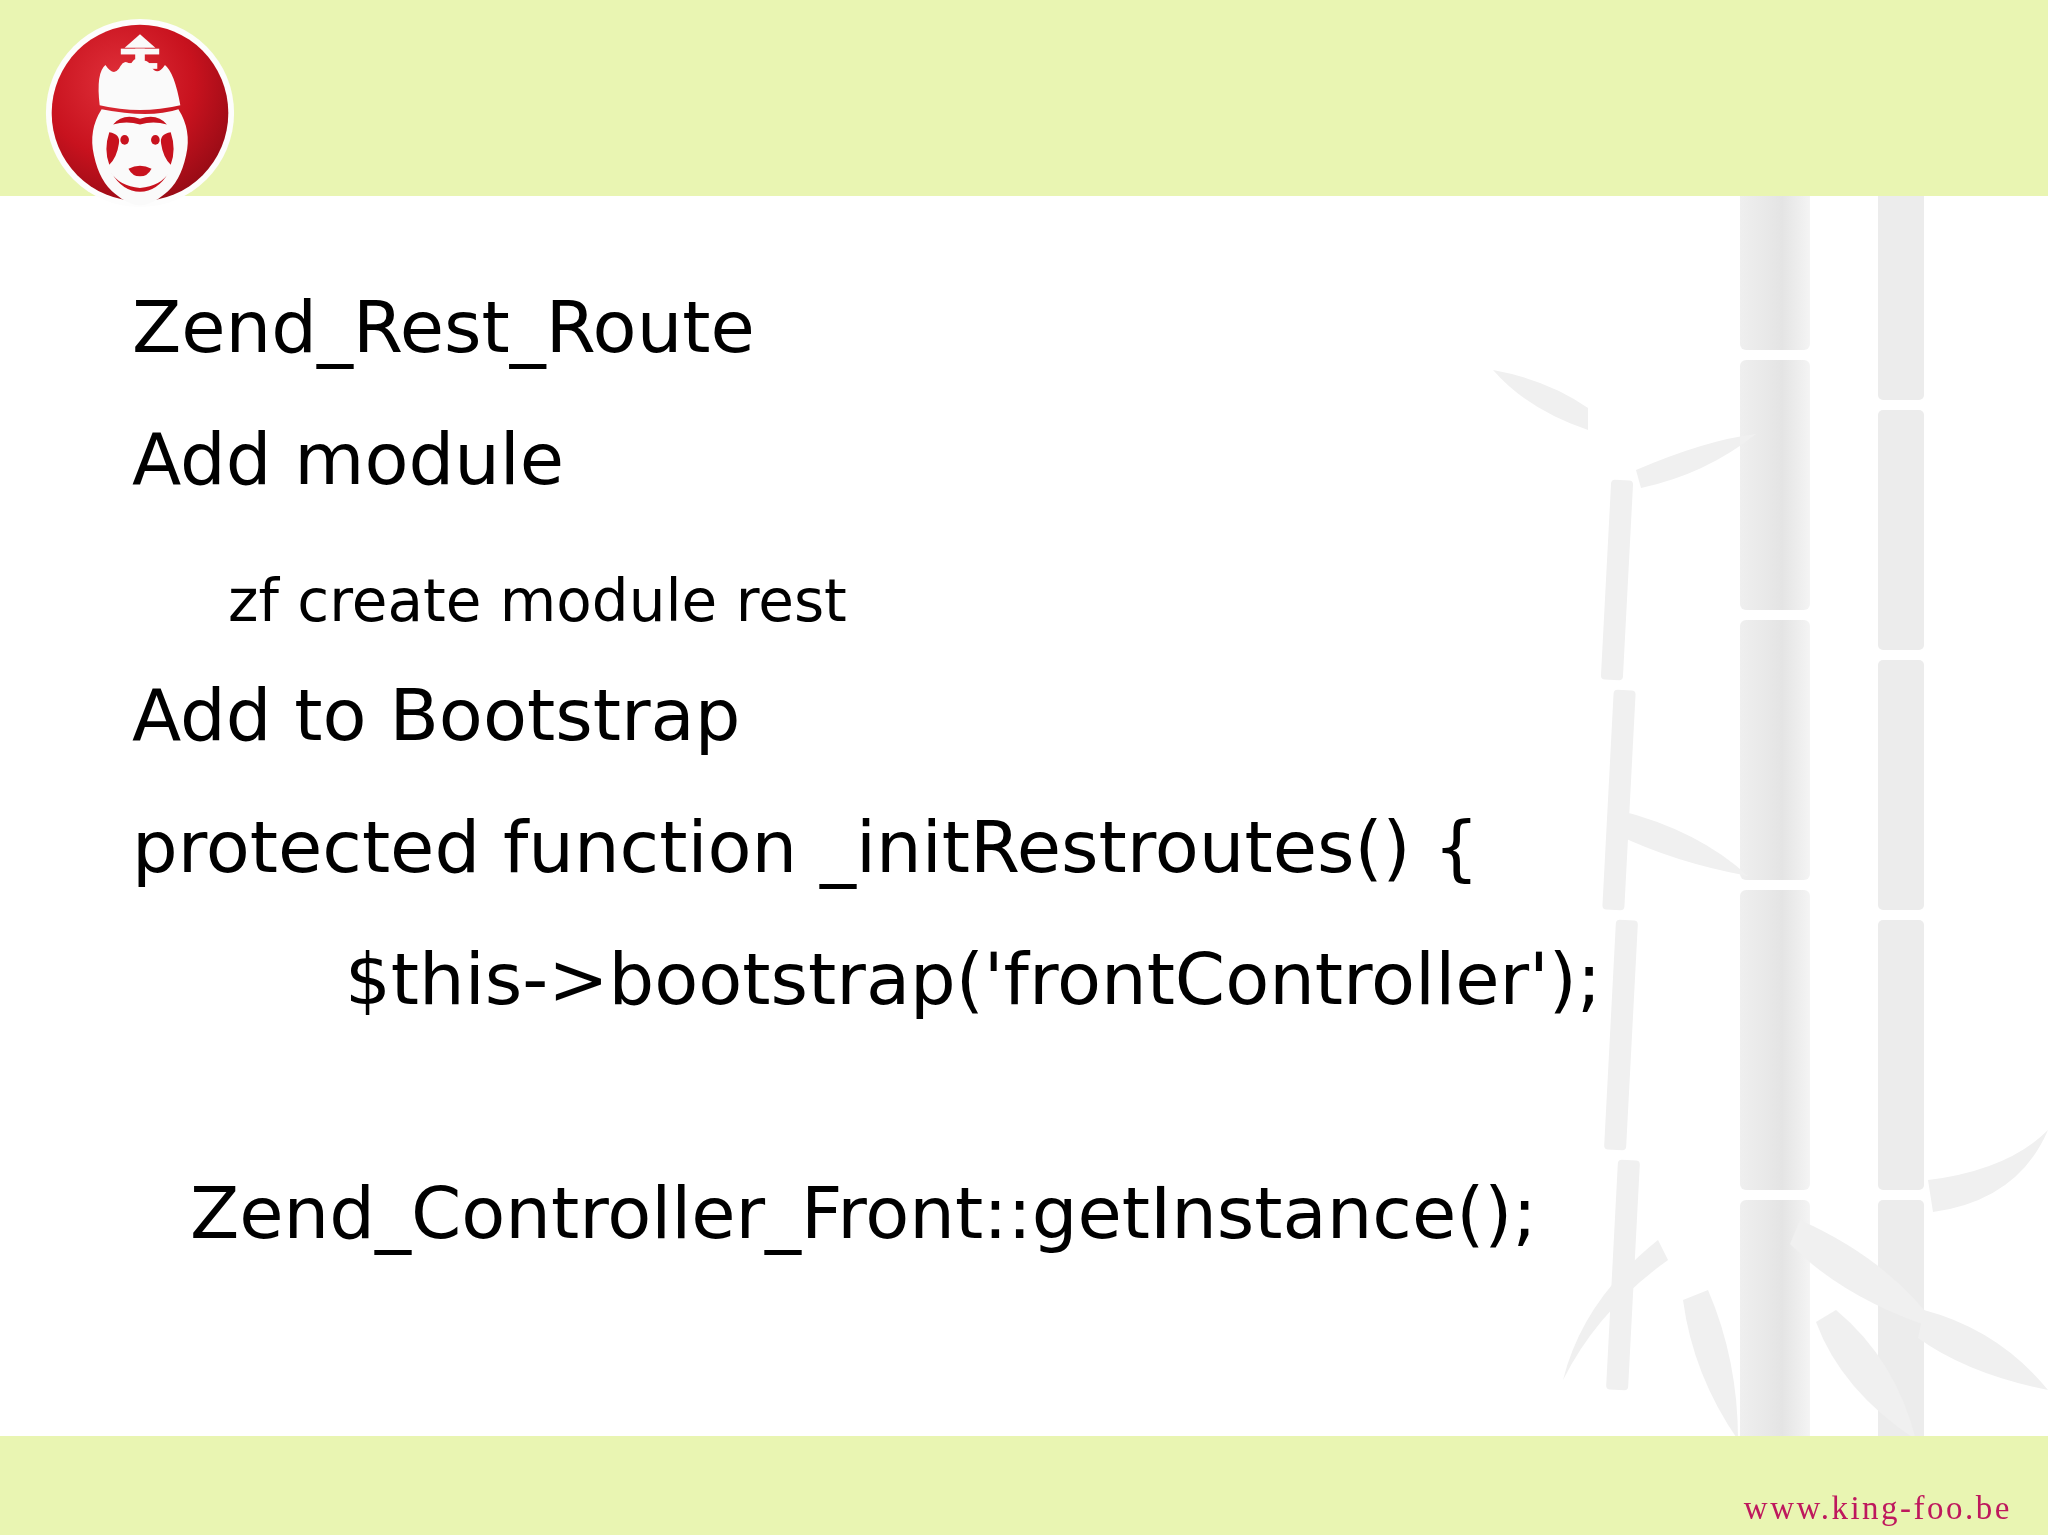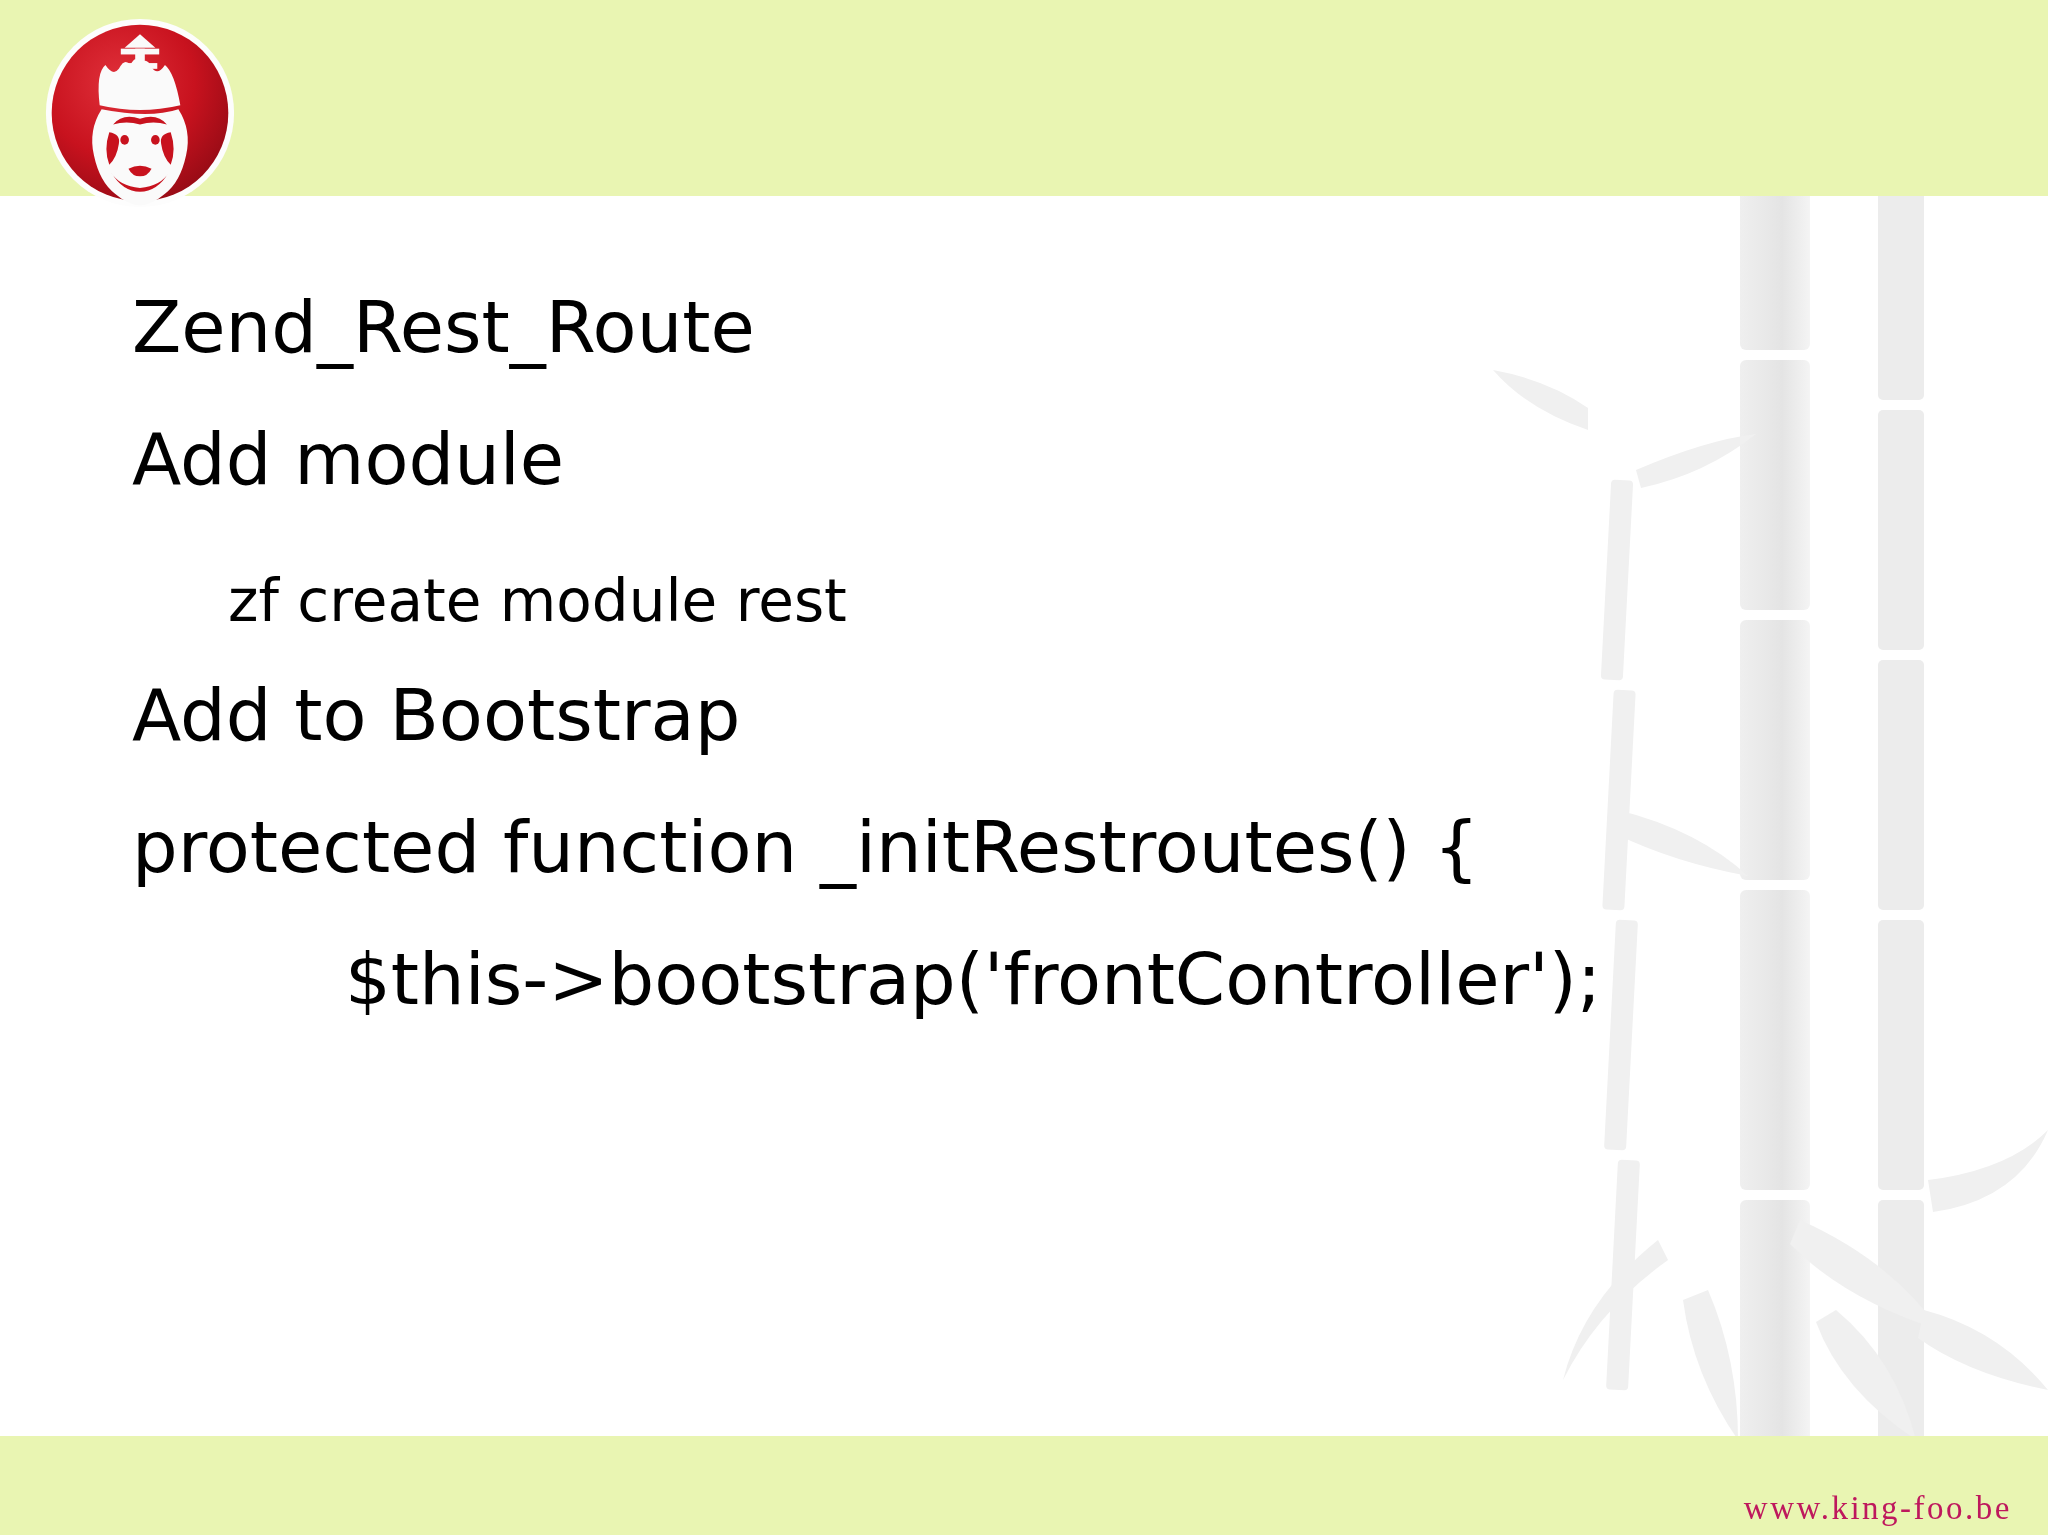--- a/index.html
+++ b/index.html
@@ -220,19 +220,20 @@
     </g>
   </svg>
 
   <div id="content">
     <div class="line lvl1" id="l-zend-rest-route">Zend_Rest_Route</div>
     <div class="line lvl1" id="l-add-module">Add module</div>
     <div class="line lvl2" id="l-zf-create">zf create module rest</div>
     <div class="line lvl1" id="l-add-bootstrap">Add to Bootstrap</div>
     <div class="line lvl1" id="l-protected-fn">protected function _initRestroutes() {</div>
     <div class="line code-indent" id="l-this-bootstrap">$this-&gt;bootstrap('frontController');</div>
+    <div class="line code-wrap" id="l-getinstance">Zend_Controller_Front::getInstance();</div>
   </div>
 
   <div id="footer-band">
     <div id="footer-url">www.king-foo.be</div>
   </div>
 
 </div>
 
 </body></html>

